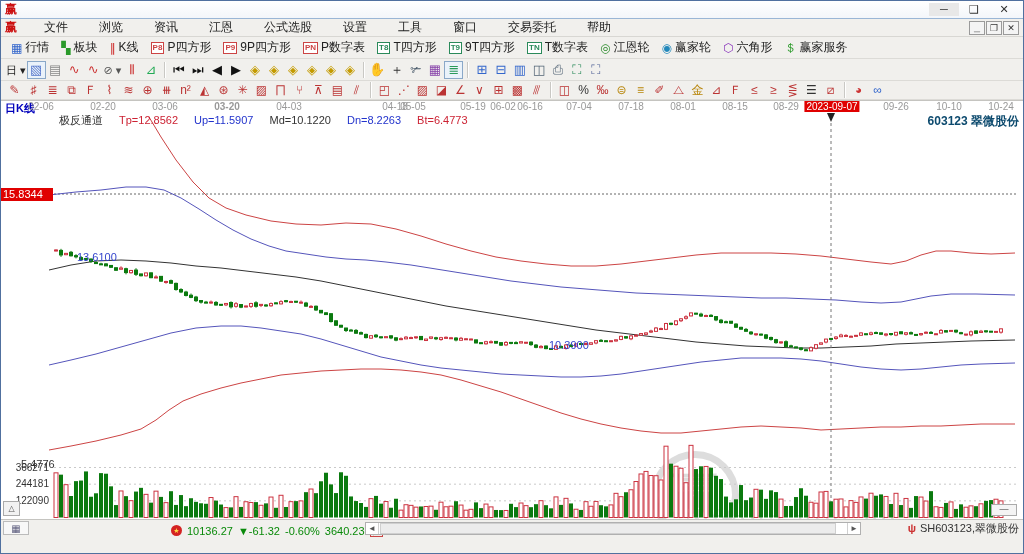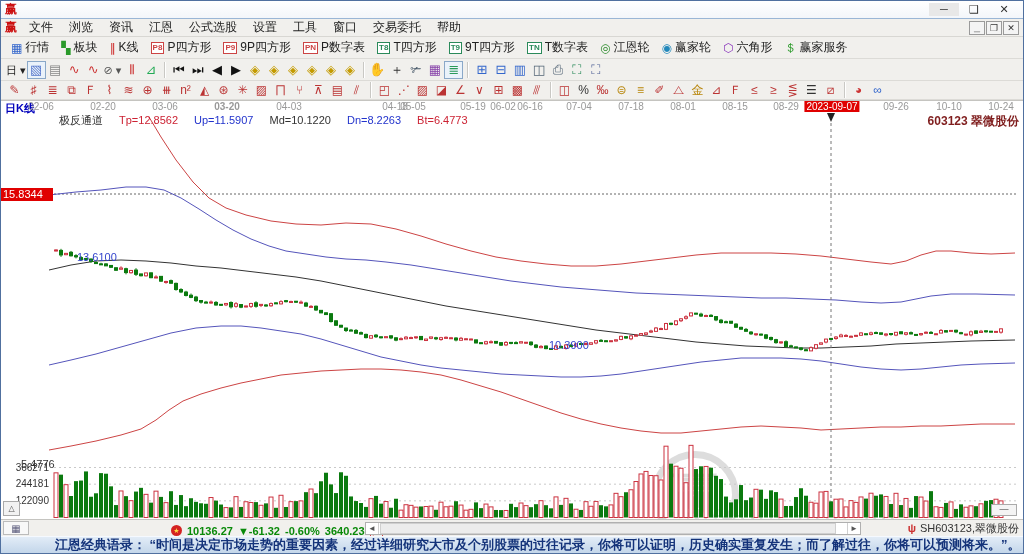--- a/index.html
+++ b/index.html
@@ -11,21 +11,21 @@
   .titlebar{position:absolute;left:0;top:0;width:100%;height:18px;display:flex;align-items:center;
             padding:0 4px;background:linear-gradient(#ffffff,#f3f6fa);border-bottom:1px solid #9ab6d6;
             font-size:12px;color:#222;}
   .logo{color:#cc1111;font-weight:bold;font-size:12px;margin-right:4px;}
   .win-btns{margin-left:auto;display:flex;}
   .win-btn{width:30px;text-align:center;font-size:11px;color:#333;cursor:default;}
   .win-btn:first-child{background:#e8e8e8;}
   
   .menubar{position:absolute;left:0;top:18px;width:100%;height:18px;display:flex;align-items:center;
            padding:0 4px;background:#f1f0ed;border-bottom:1px solid #d8d7d3;font-size:12px;color:#222;}
-  .menu-item{padding:0 8px;}
+  .menu-item{padding:0 8px;margin-left:15px;}
   .mdi{margin-left:auto;display:flex;gap:1px;}
   .mdi-btn{width:16px;height:14px;border:1px solid #9a9a9a;background:#f4f4f4;font-size:9px;
            line-height:12px;text-align:center;color:#333;}
   
   .tbrow{position:absolute;left:0;width:100%;display:flex;align-items:center;background:#f1f0ed;
          border-bottom:1px solid #dcdbd7;padding:0 4px;}
   #tb1{top:36px;height:22px;}
   #tb2{top:58px;height:22px;}
   #tb3{top:80px;height:19px;}
   .tb1-item{display:flex;align-items:center;gap:3px;padding:0 6px;font-size:12px;color:#222;}
@@ -39,21 +39,21 @@
   .sep{width:1px;height:16px;background:#c9c8c4;box-shadow:1px 0 0 #fff;margin:0 4px;}
   
   .chart{position:absolute;left:0;top:99px;width:1024px;height:419px;background:#fff;overflow:hidden;
          border-top:1px solid #c5c4c0;}
   .chart svg{position:absolute;left:0;top:0;}
   .period-lbl{position:absolute;left:4px;top:0;font-size:11px;font-weight:bold;color:#0000bb;}
   .date-lbl{position:absolute;top:0;transform:translateX(-50%);font-size:10px;color:#999;white-space:nowrap;}
   .date-lbl.red{background:#e00000;color:#fff;padding:0 2px;z-index:3;}
   .ind-row{position:absolute;left:58px;top:12px;font-size:11px;white-space:nowrap;}
   .ind-part{margin-right:16px;}
-  .stock-lbl{position:absolute;right:6px;top:12px;font-size:12px;font-weight:bold;color:#7f1d1d;}
+  .stock-lbl{position:absolute;right:6px;top:12px;font-size:12px;font-weight:bold;color:#0c4a6e;}
   .price-top{position:absolute;left:0;top:87px;width:52px;height:13px;background:#e00000;color:#fff;
              font-size:11px;line-height:13px;padding-left:2px;z-index:2;}
   .lbl-first{position:absolute;left:76px;top:150px;font-size:11px;color:#3344cc;}
   .lbl-low{position:absolute;left:548px;top:238px;font-size:11px;color:#3344cc;}
   .lbl-bottom{position:absolute;left:20px;top:357px;font-size:11px;color:#333;}
   .vol-lbl{position:absolute;left:2px;width:46px;text-align:right;font-size:10px;color:#333;}
   .wm-tool{position:absolute;left:694px;top:322px;font-size:20px;font-weight:bold;color:#cccccc;letter-spacing:3px;}
   .wm-logo{position:absolute;left:650px;top:350px;width:88px;height:88px;border:7px solid #dddddd;
            border-radius:50%;display:flex;align-items:center;justify-content:center;
            font-size:50px;font-weight:bold;color:#dddddd;}
@@ -61,21 +61,21 @@
   .wm-url{position:absolute;left:692px;top:404px;font-size:26px;color:#e2e2e2;letter-spacing:4px;}
   .corner-left{position:absolute;left:2px;top:400px;width:17px;height:15px;border:1px solid #aaa;
                background:#f2f2f2;font-size:8px;color:#555;text-align:center;line-height:13px;}
   .corner-right{position:absolute;right:8px;top:403px;width:26px;height:12px;border:1px solid #aaa;
                 background:#f4f4f4;font-size:9px;color:#555;text-align:center;line-height:9px;}
   
   .statusbar{position:absolute;left:0;top:518px;width:100%;height:17px;background:#f1f0ed;
              border-top:1px solid #c5c4c0;font-size:11px;}
   .sb-icon{position:absolute;left:2px;top:1px;width:26px;height:14px;border:1px solid #bbb;
            background:#f8f8f8;text-align:center;line-height:13px;font-size:10px;color:#557;}
-  .sb-index{position:absolute;left:170px;top:1px;display:flex;align-items:center;gap:5px;height:19px;font-weight:bold;}
+  .sb-index{position:absolute;left:170px;top:1px;display:flex;align-items:center;gap:5px;height:19px;}
   .emblem{width:11px;height:11px;border-radius:50%;background:#d42222;color:#ffdd44;font-size:7px;
           line-height:11px;text-align:center;}
   .grn{color:#0a8a0a;}
   .unit{color:#cc2222;border:1px solid #cc4444;font-size:9px;line-height:10px;padding:0 1px;}
   .sb-scroll{position:absolute;left:364px;top:2px;width:496px;height:13px;border:1px solid #b0b0b0;background:#ffffff;}
   .sb-arrow{position:absolute;top:0;width:13px;height:11px;text-align:center;font-size:8px;line-height:11px;color:#555;}
   .sb-thumb{position:absolute;left:14px;top:0;width:456px;height:11px;background:#ececec;border:1px solid #cfcfcf;}
   .sb-right{position:absolute;right:4px;top:1px;display:flex;align-items:center;gap:4px;height:14px;color:#333;}
   .signal{color:#cc3333;font-weight:bold;font-size:11px;}
   
@@ -900,17 +900,14 @@
       <span class="sb-arrow" style="left:0;border-right:1px solid #d0d0d0">◄</span>
       <span class="sb-thumb"></span>
       <span class="sb-arrow" style="right:0;border-left:1px solid #d0d0d0">►</span>
     </div>
     <div class="sb-right">
       <span class="signal">ψ</span>
       <span>SH603123,翠微股份</span>
     </div>
   </div>
 
-  <div class="quotebar">
-    <span>江恩经典语录： “时间是决定市场走势的重要因素，经过详细研究大市及个别股票的过往记录，你将可以证明，历史确实重复发生；而了解过往，你将可以预测将来。”。</span>
-  </div>
 
 </div>
 
 </body></html>

